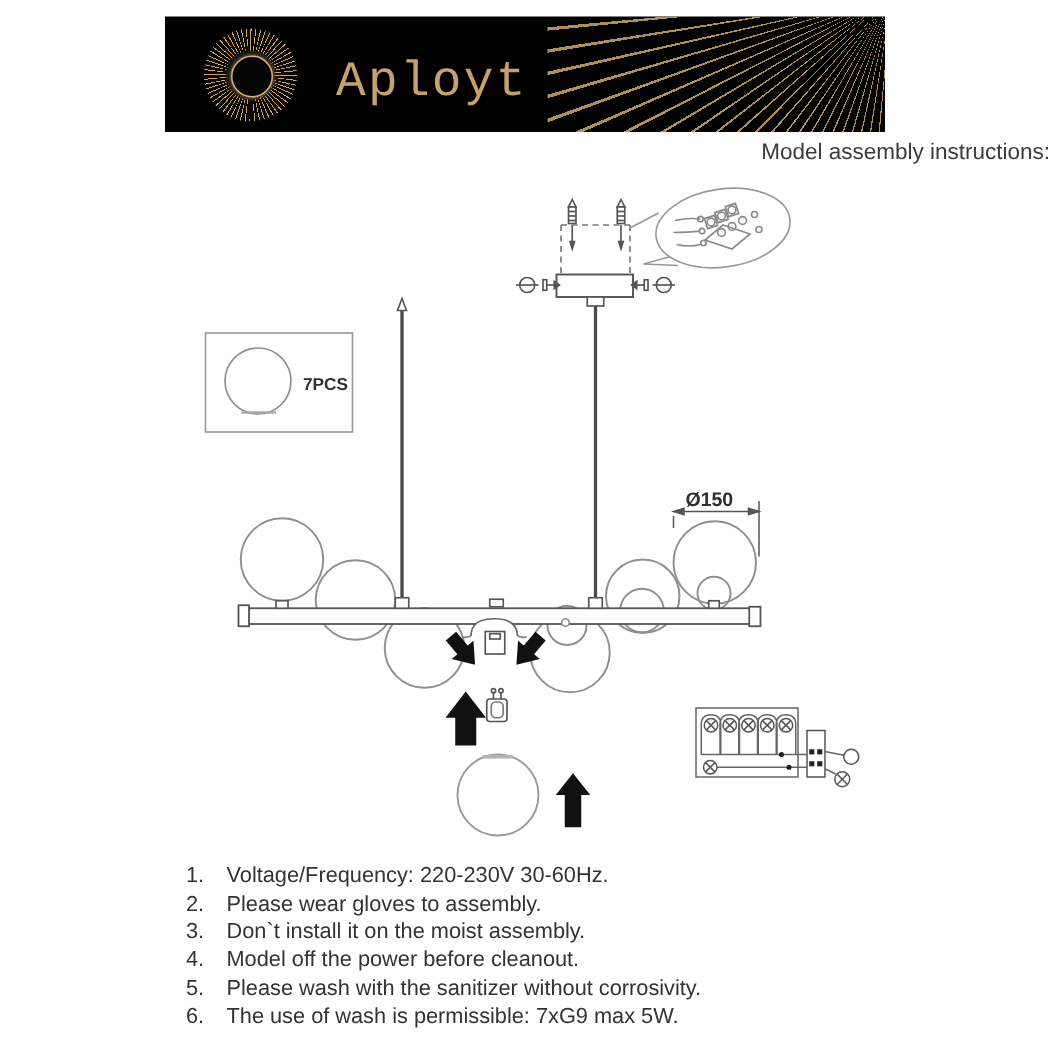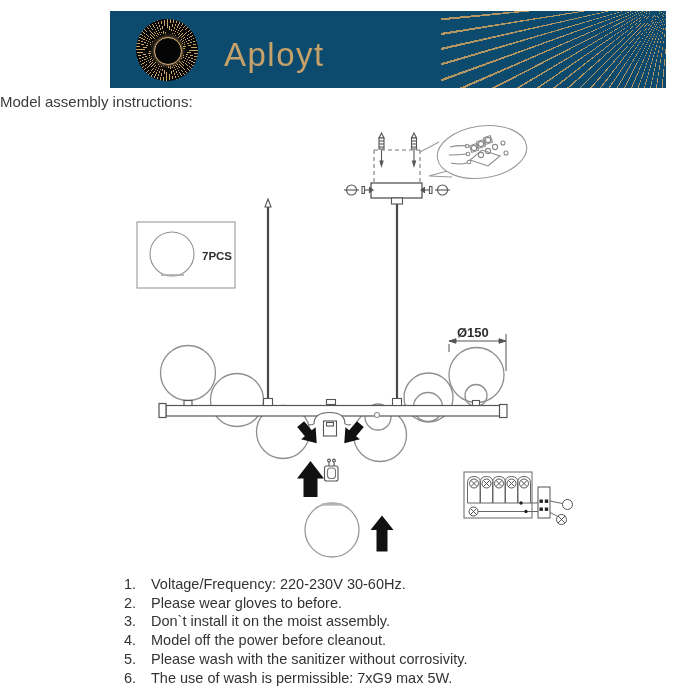--- a/index.html
+++ b/index.html
@@ -1,30 +1,30 @@
 <!DOCTYPE html>
 <html><head>
 <meta charset="utf-8">
 <style>
   html,body{margin:0;padding:0;background:#fff;}
   .page{position:relative;width:700px;height:700px;background:#fff;overflow:hidden;
         font-family:"Liberation Sans",sans-serif;color:#333;}
   
-  .banner{position:absolute;left:110px;top:11px;width:556px;height:77px;background:#0c4a6e;overflow:hidden;}
+  .banner{position:absolute;left:110px;top:11px;width:480px;height:77px;background:#000000;overflow:hidden;font-family:Liberation Mono, monospace;}
   .sunburst{position:absolute;left:26px;top:8px;width:62px;height:62px;border-radius:50%;
     background:
       radial-gradient(circle,#050505 0 35%,rgba(0,0,0,0) 39% 82%,#0b0a08 95%),
       repeating-conic-gradient(#caa369 0deg 1.3deg,#070604 1.3deg 6deg);}
   .sunburst-core{position:absolute;left:50%;top:50%;width:26px;height:26px;margin:-13px 0 0 -13px;
       border-radius:50%;background:#050505;border:1.5px solid #d9b277;box-shadow:0 0 4px rgba(217,178,119,.8);}
   .brand{position:absolute;left:114px;top:25px;font-size:33px;font-weight:500;color:#c7a16a;letter-spacing:1.5px;}
   .banner-rays{position:absolute;right:0;top:0;width:225px;height:77px;
       background:repeating-conic-gradient(from 95deg at 102% -18%,rgba(198,158,97,.9) 0deg .55deg,rgba(0,0,0,0) .55deg 3.6deg);}
   
-  .title-block{position:absolute;left:0;top:93px;width:700px;text-align:left;color:#3b3b3b;}
+  .title-block{position:absolute;left:0;top:93px;width:700px;text-align:right;color:#3b3b3b;}
   .title-line{font-size:15px;line-height:17px;}
   
   .diagram{position:absolute;left:0;top:0;width:700px;height:700px;}
   
   .inst{position:absolute;left:124px;top:575px;width:480px;font-size:14.5px;line-height:18.7px;color:#333;}
   .inst-row{display:flex;}
   .inst-num{width:27px;flex:0 0 27px;}
 </style>
 </head>
 <body>
@@ -252,21 +252,21 @@
     </g>
   </svg>
 
   <div class="inst">
     <div class="inst-row">
       <span class="inst-num">1.</span>
       <span>Voltage/Frequency: 220-230V 30-60Hz.</span>
     </div>
     <div class="inst-row">
       <span class="inst-num">2.</span>
-      <span>Please wear gloves to before.</span>
+      <span>Please wear gloves to assembly.</span>
     </div>
     <div class="inst-row">
       <span class="inst-num">3.</span>
       <span>Don`t install it on the moist assembly.</span>
     </div>
     <div class="inst-row">
       <span class="inst-num">4.</span>
       <span>Model off the power before cleanout.</span>
     </div>
     <div class="inst-row">

